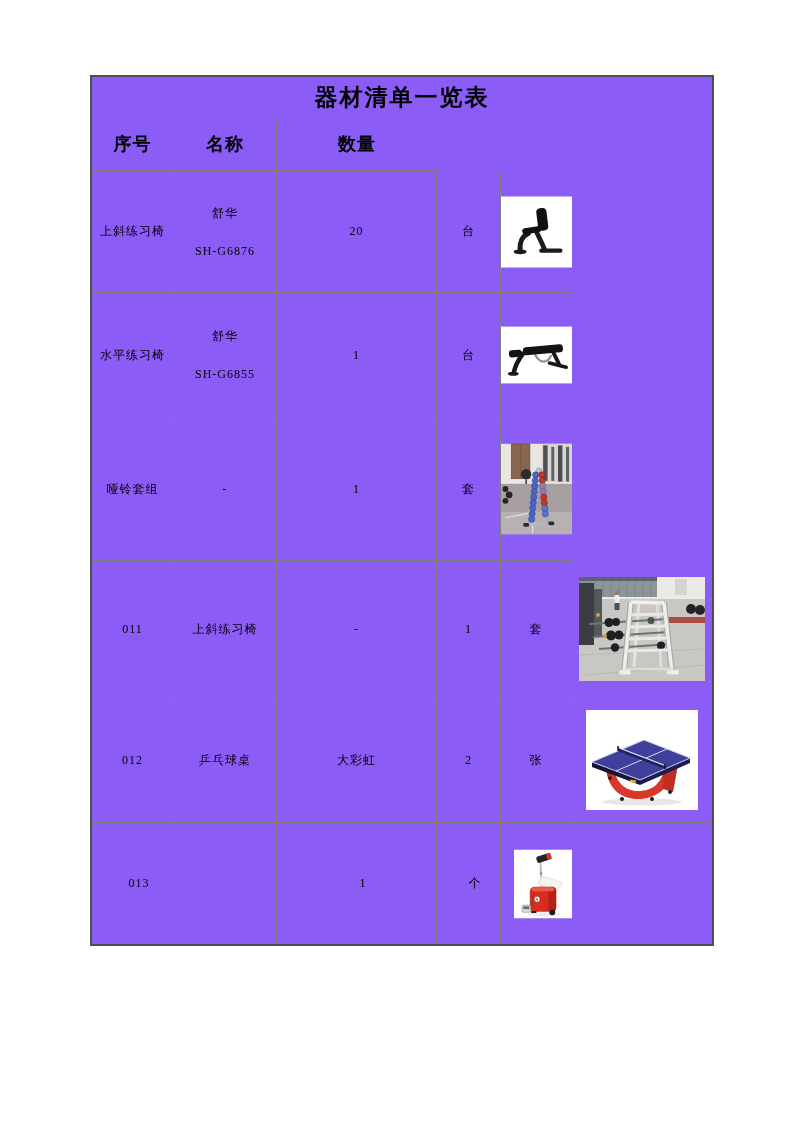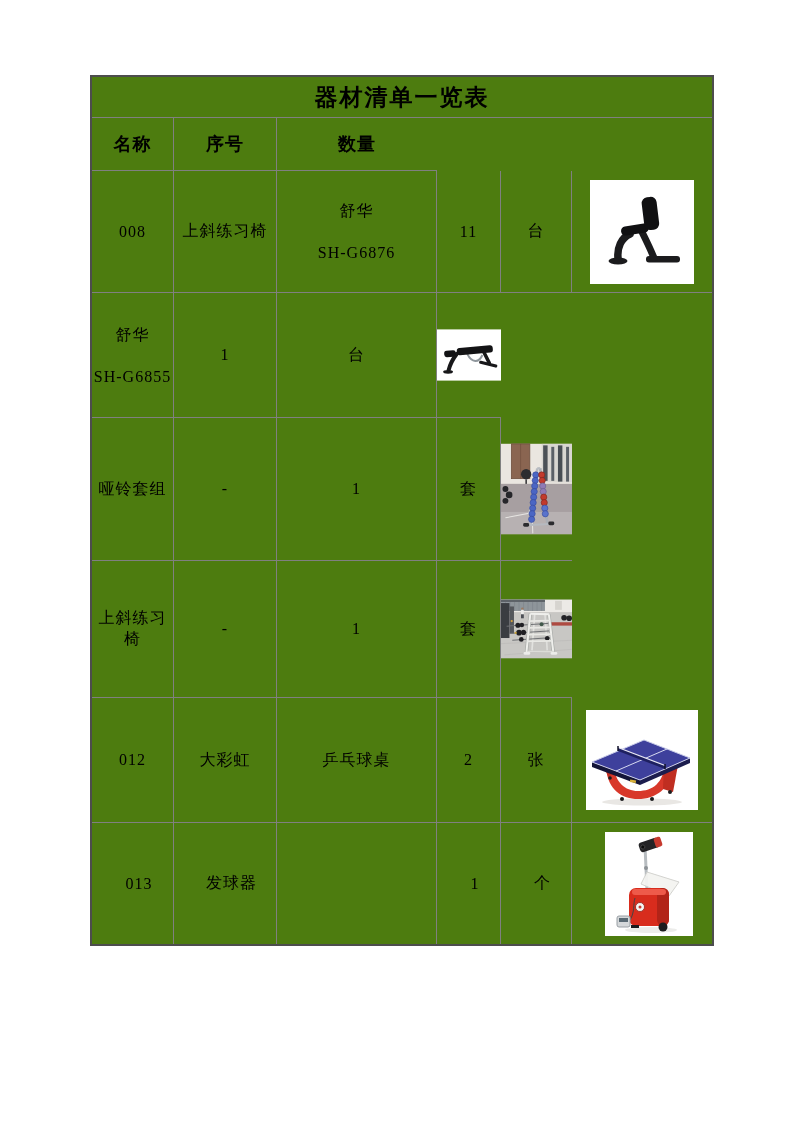--- a/index.html
+++ b/index.html
@@ -3,81 +3,81 @@
 <meta charset="utf-8">
 <style>
   html,body { margin:0; padding:0; }
   body {
     width:800px; height:1132px; background:#ffffff; position:relative;
     font-family:"Liberation Serif","DejaVu Serif",serif; color:#000;
   }
   * { box-sizing:border-box; }
   .sheet-table {
     position:absolute; left:90px; top:75px; width:624px;
-    border:2px solid #4d4d4d; background:#4d7c0f;
+    border:2px solid #4d4d4d; background:#8b5cf6;
   }
   .t-title {
     height:41px; border-bottom:1px solid #808080;
     display:flex; align-items:center; justify-content:center;
     font-size:23px; font-weight:bold; letter-spacing:2px;
   }
   .t-row { display:grid; grid-template-columns:82px 103px 160px 64px 71px 140px; }
   .t-row.header { height:53px; }
   .t-row.header .cell { font-weight:bold; font-size:18px; }
   .h1{height:122px}.h2{height:125px}.h3{height:143px}.h4{height:137px}.h5{height:125px}.h6{height:121px}
   .cell {
     border-right:1px solid #808080; border-bottom:1px solid #808080;
     display:flex; align-items:center; justify-content:center; text-align:center;
-    font-size:16px; letter-spacing:1px; overflow:hidden;
+    font-size:12px; letter-spacing:1px; overflow:hidden;
   }
   .t-row .cell:last-child { border-right:none; }
   .t-row.last .cell { border-bottom:none;padding-left:13px; }
   .model-cell { flex-direction:column; gap:22px; }
   .img-cell svg { display:block; }
 </style>
 </head>
 <body>
 
 <div class="sheet-table">
 
   <div class="t-title">器材清单一览表</div>
 
   <div class="t-row header">
+    <div class="cell">序号</div>
     <div class="cell">名称</div>
-    <div class="cell">序号</div>
     <div class="cell">数量</div>
   </div>
 
   <div class="t-row h1">
-    <div class="cell">008</div>
     <div class="cell">上斜练习椅</div>
     <div class="cell model-cell">
       <div>舒华</div>
       <div>SH-G6876</div>
     </div>
-    <div class="cell">11</div>
+    <div class="cell">20</div>
     <div class="cell">台</div>
     <div class="cell img-cell">
       <svg width="104" height="104" viewBox="0 0 104 104" role="img" aria-label="incline-exercise-chair-product-photo">
         <rect width="104" height="104" fill="#ffffff"></rect>
         <rect x="56" y="76" width="34" height="6.5" rx="3" fill="#1b1b1d"></rect>
         <path d="M52,52 C57,62 60,68 64,78" stroke="#1b1b1d" stroke-width="7" fill="none" stroke-linecap="round"></path>
         <path d="M40,54 C31,58 27,68 28,78" stroke="#1b1b1d" stroke-width="7.5" fill="none" stroke-linecap="round"></path>
         <ellipse cx="28" cy="81" rx="9.5" ry="3.5" fill="#1b1b1d"></ellipse>
         <g transform="rotate(-9 45 50)">
             <rect x="31" y="45" width="28" height="9" rx="4.5" fill="#101012"></rect>
           </g>
         <g transform="rotate(-7 60 34)">
             <rect x="53" y="17" width="15" height="33" rx="6" fill="#101012"></rect>
           </g>
       </svg>
     </div>
   </div>
 
   <div class="t-row h2">
+    <div class="cell">水平练习椅</div>
     <div class="cell model-cell">
       <div>舒华</div>
       <div>SH-G6855</div>
     </div>
     <div class="cell">1</div>
     <div class="cell">台</div>
     <div class="cell img-cell">
       <svg width="110" height="88" viewBox="0 0 110 88" role="img" aria-label="flat-exercise-bench-product-photo">
         <rect width="110" height="88" fill="#ffffff"></rect>
         <g transform="rotate(14 88 60)">
@@ -147,20 +147,21 @@
           <circle cx="57.8" cy="72" r="4.2" fill="#c23a2c"></circle>
             <circle cx="58.5" cy="79.5" r="4.2" fill="#c23a2c"></circle>
           <circle cx="59.2" cy="87" r="4.2" fill="#5a74cc" stroke="#33479a"></circle>
             <circle cx="59.9" cy="94.5" r="4.2" fill="#5a74cc" stroke="#33479a"></circle>
         </g>
       </svg>
     </div>
   </div>
 
   <div class="t-row h4">
+    <div class="cell">011</div>
     <div class="cell">上斜练习椅</div>
     <div class="cell model-cell">
       <div>-</div>
     </div>
     <div class="cell">1</div>
     <div class="cell">套</div>
     <div class="cell img-cell">
       <svg width="126" height="104" viewBox="0 0 126 104" role="img" aria-label="barbell-set-rack-gym-photo">
         <rect width="126" height="104" fill="#c8c7c4"></rect>
         <rect x="0" y="0" width="126" height="22" fill="#eceae6"></rect>
@@ -215,24 +216,24 @@
         </g>
         <line x1="46" y1="92" x2="94" y2="92" stroke="#dcdcd8" stroke-width="2.5"></line>
         <rect x="40" y="93" width="12" height="4.5" rx="2" fill="#ececea"></rect>
         <rect x="88" y="93" width="12" height="4.5" rx="2" fill="#ececea"></rect>
       </svg>
     </div>
   </div>
 
   <div class="t-row h5">
     <div class="cell">012</div>
+    <div class="cell">乒乓球桌</div>
     <div class="cell model-cell">
       <div>大彩虹</div>
     </div>
-    <div class="cell">乒乓球桌</div>
     <div class="cell">2</div>
     <div class="cell">张</div>
     <div class="cell img-cell">
       <svg width="112" height="100" viewBox="0 0 112 100" role="img" aria-label="table-tennis-table-product-photo">
         <rect width="112" height="100" fill="#ffffff"></rect>
         <ellipse cx="56" cy="92" rx="40" ry="3.5" fill="#e9e7e4"></ellipse>
         <path d="M20,58 C22,80 36,89 52,89 C70,89 84,79 88,56 L79,54 C77,73 67,81 52,81 C39,81 29,72 28,56 Z" fill="#d8382a"></path>
         <path d="M78,53 L92,55 L87,82 L77,79 Z" fill="#c02e21"></path>
         <path d="M17,55 L30,58 L23,68 Z" fill="#c02e21"></path>
         <circle cx="36" cy="89" r="2" fill="#1c1c1e"></circle>
@@ -247,21 +248,20 @@
         <line x1="32" y1="37.5" x2="79" y2="55.5" stroke="#e8e8f4" stroke-width="1.2"></line>
         <line x1="32" y1="36" x2="32" y2="41" stroke="#111128" stroke-width="1.5"></line>
         <line x1="79" y1="54" x2="79" y2="59" stroke="#111128" stroke-width="1.5"></line>
         <rect x="44" y="70" width="6" height="2.5" fill="#d9b23a" transform="rotate(10 47 71)"></rect>
       </svg>
     </div>
   </div>
 
   <div class="t-row h6 last">
     <div class="cell">013</div>
-    <div class="cell">发球器</div>
     <div class="cell model-cell"></div>
     <div class="cell">1</div>
     <div class="cell">个</div>
     <div class="cell img-cell">
       <svg width="88" height="104" viewBox="0 0 88 104" role="img" aria-label="ball-serving-machine-product-photo">
         <rect width="88" height="104" fill="#ffffff"></rect>
         <ellipse cx="46" cy="98" rx="26" ry="3" fill="#ececea"></ellipse>
         <line x1="42" y1="58" x2="40" y2="14" stroke="#b7bcc0" stroke-width="3"></line>
         <circle cx="41" cy="36" r="2" fill="#8d9296"></circle>
         <g transform="rotate(-18 44 13)">

